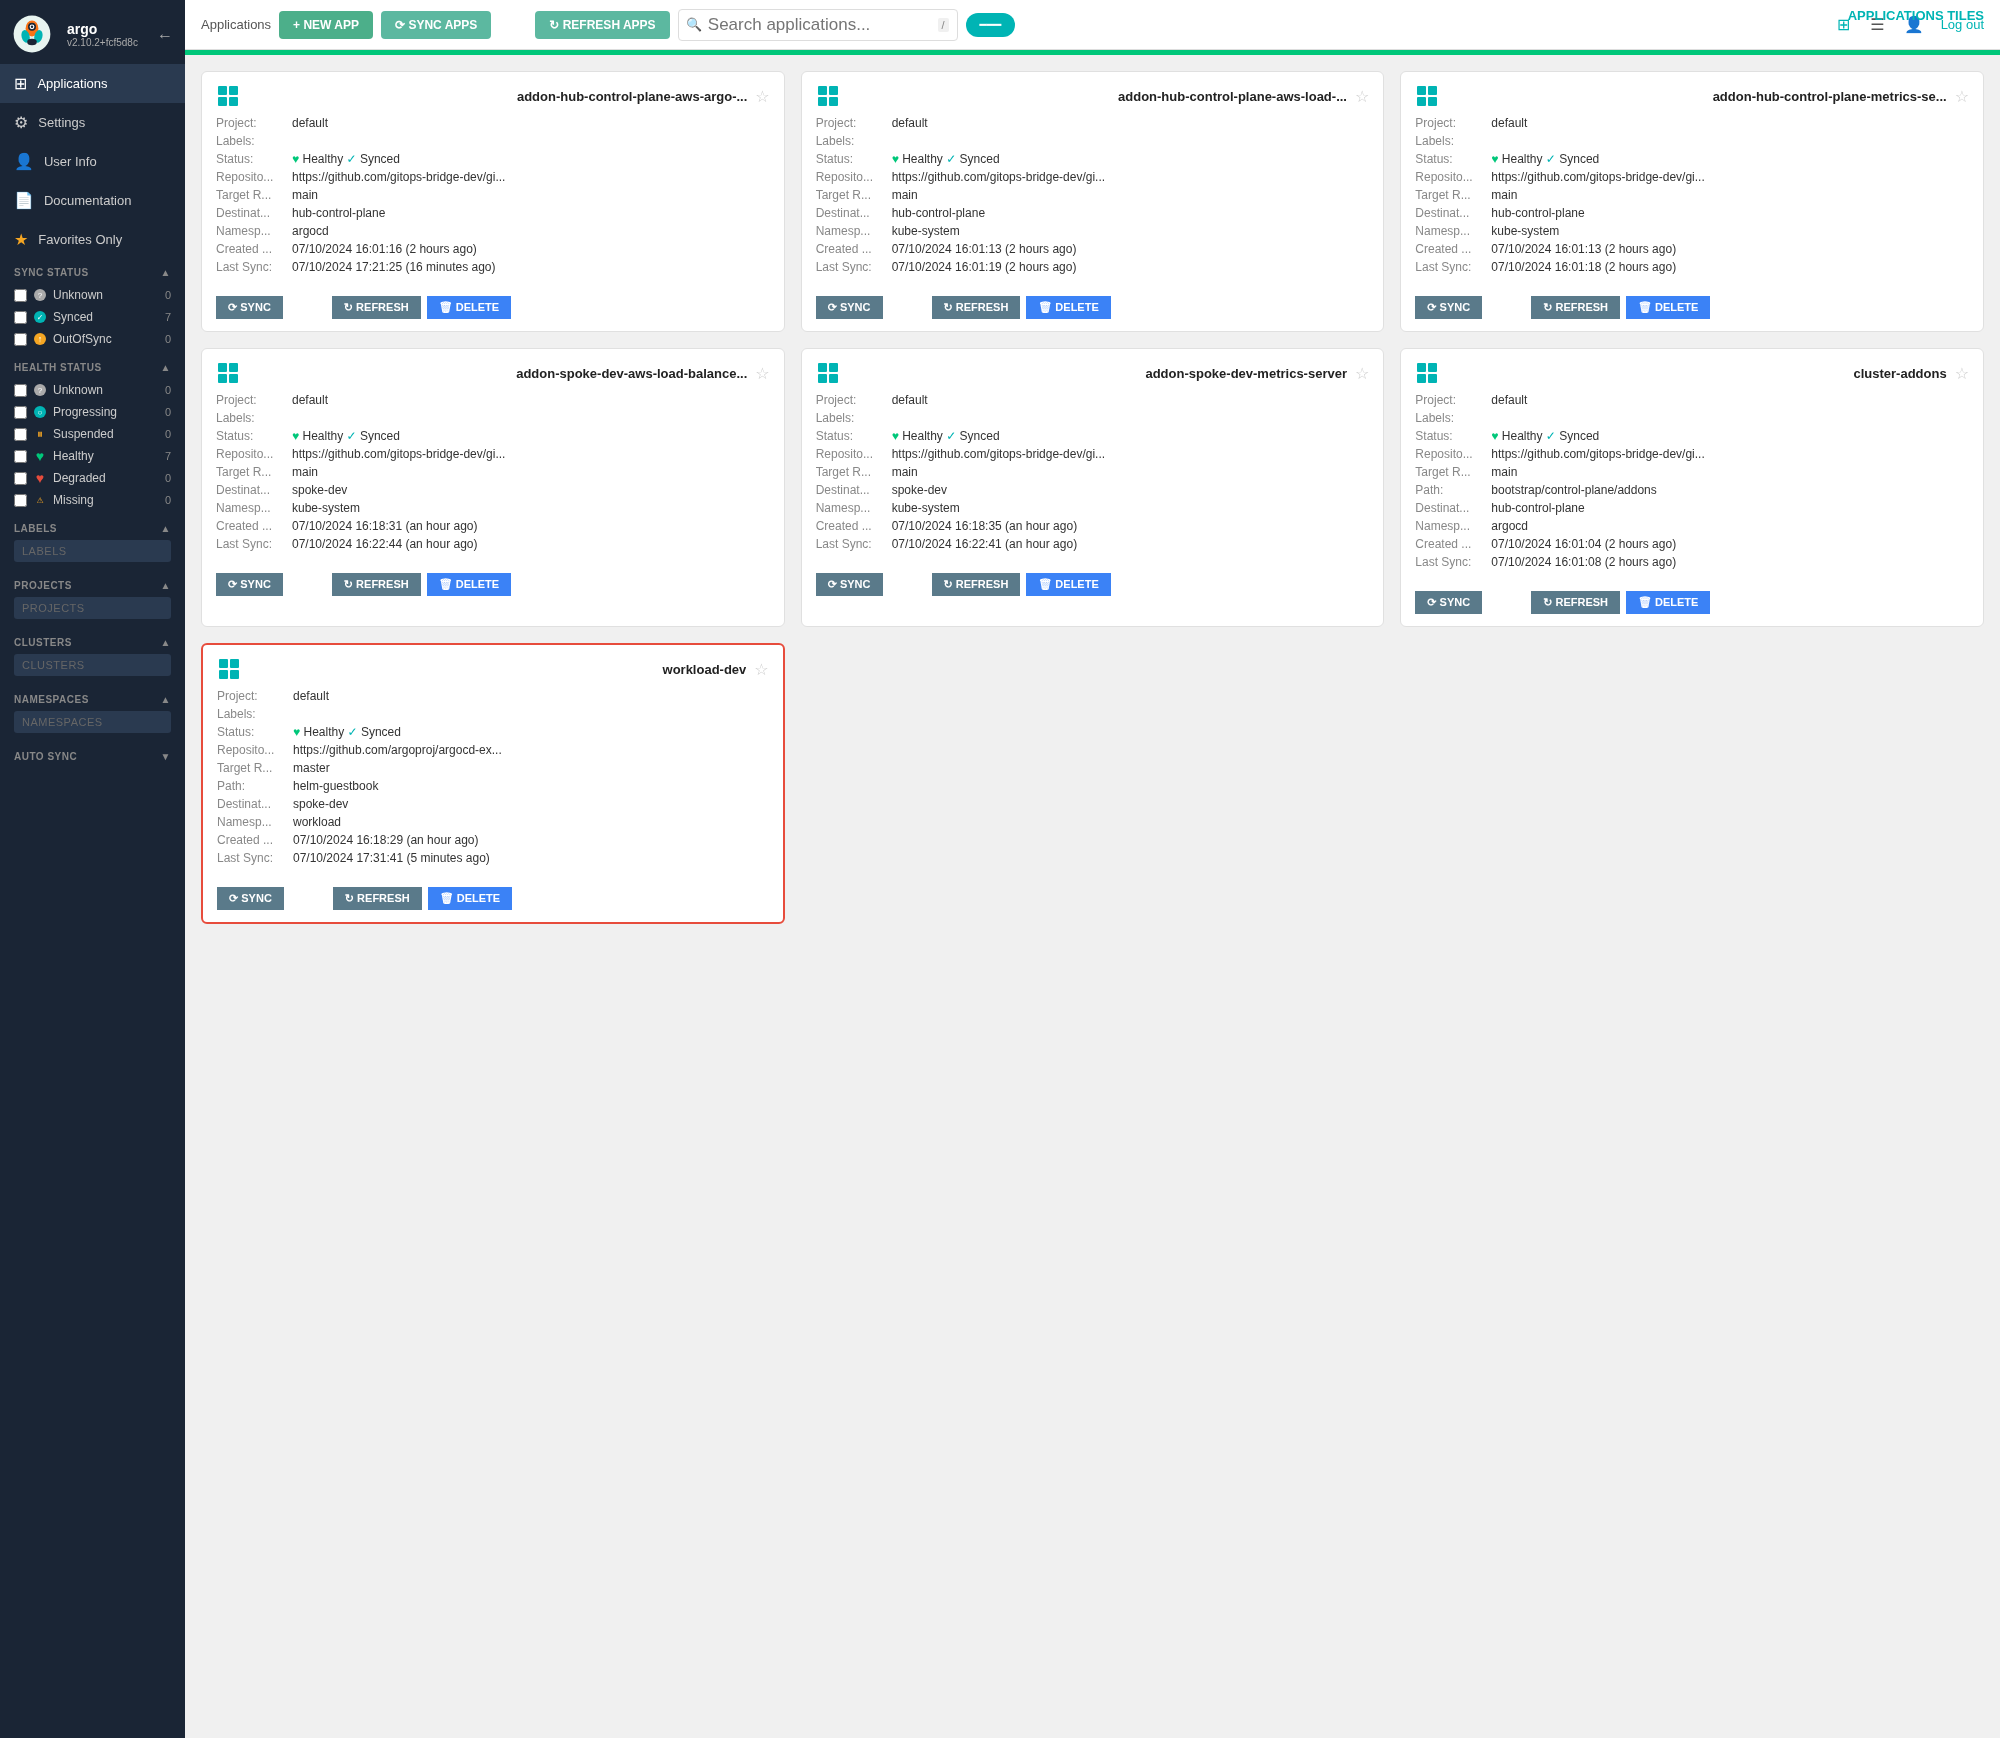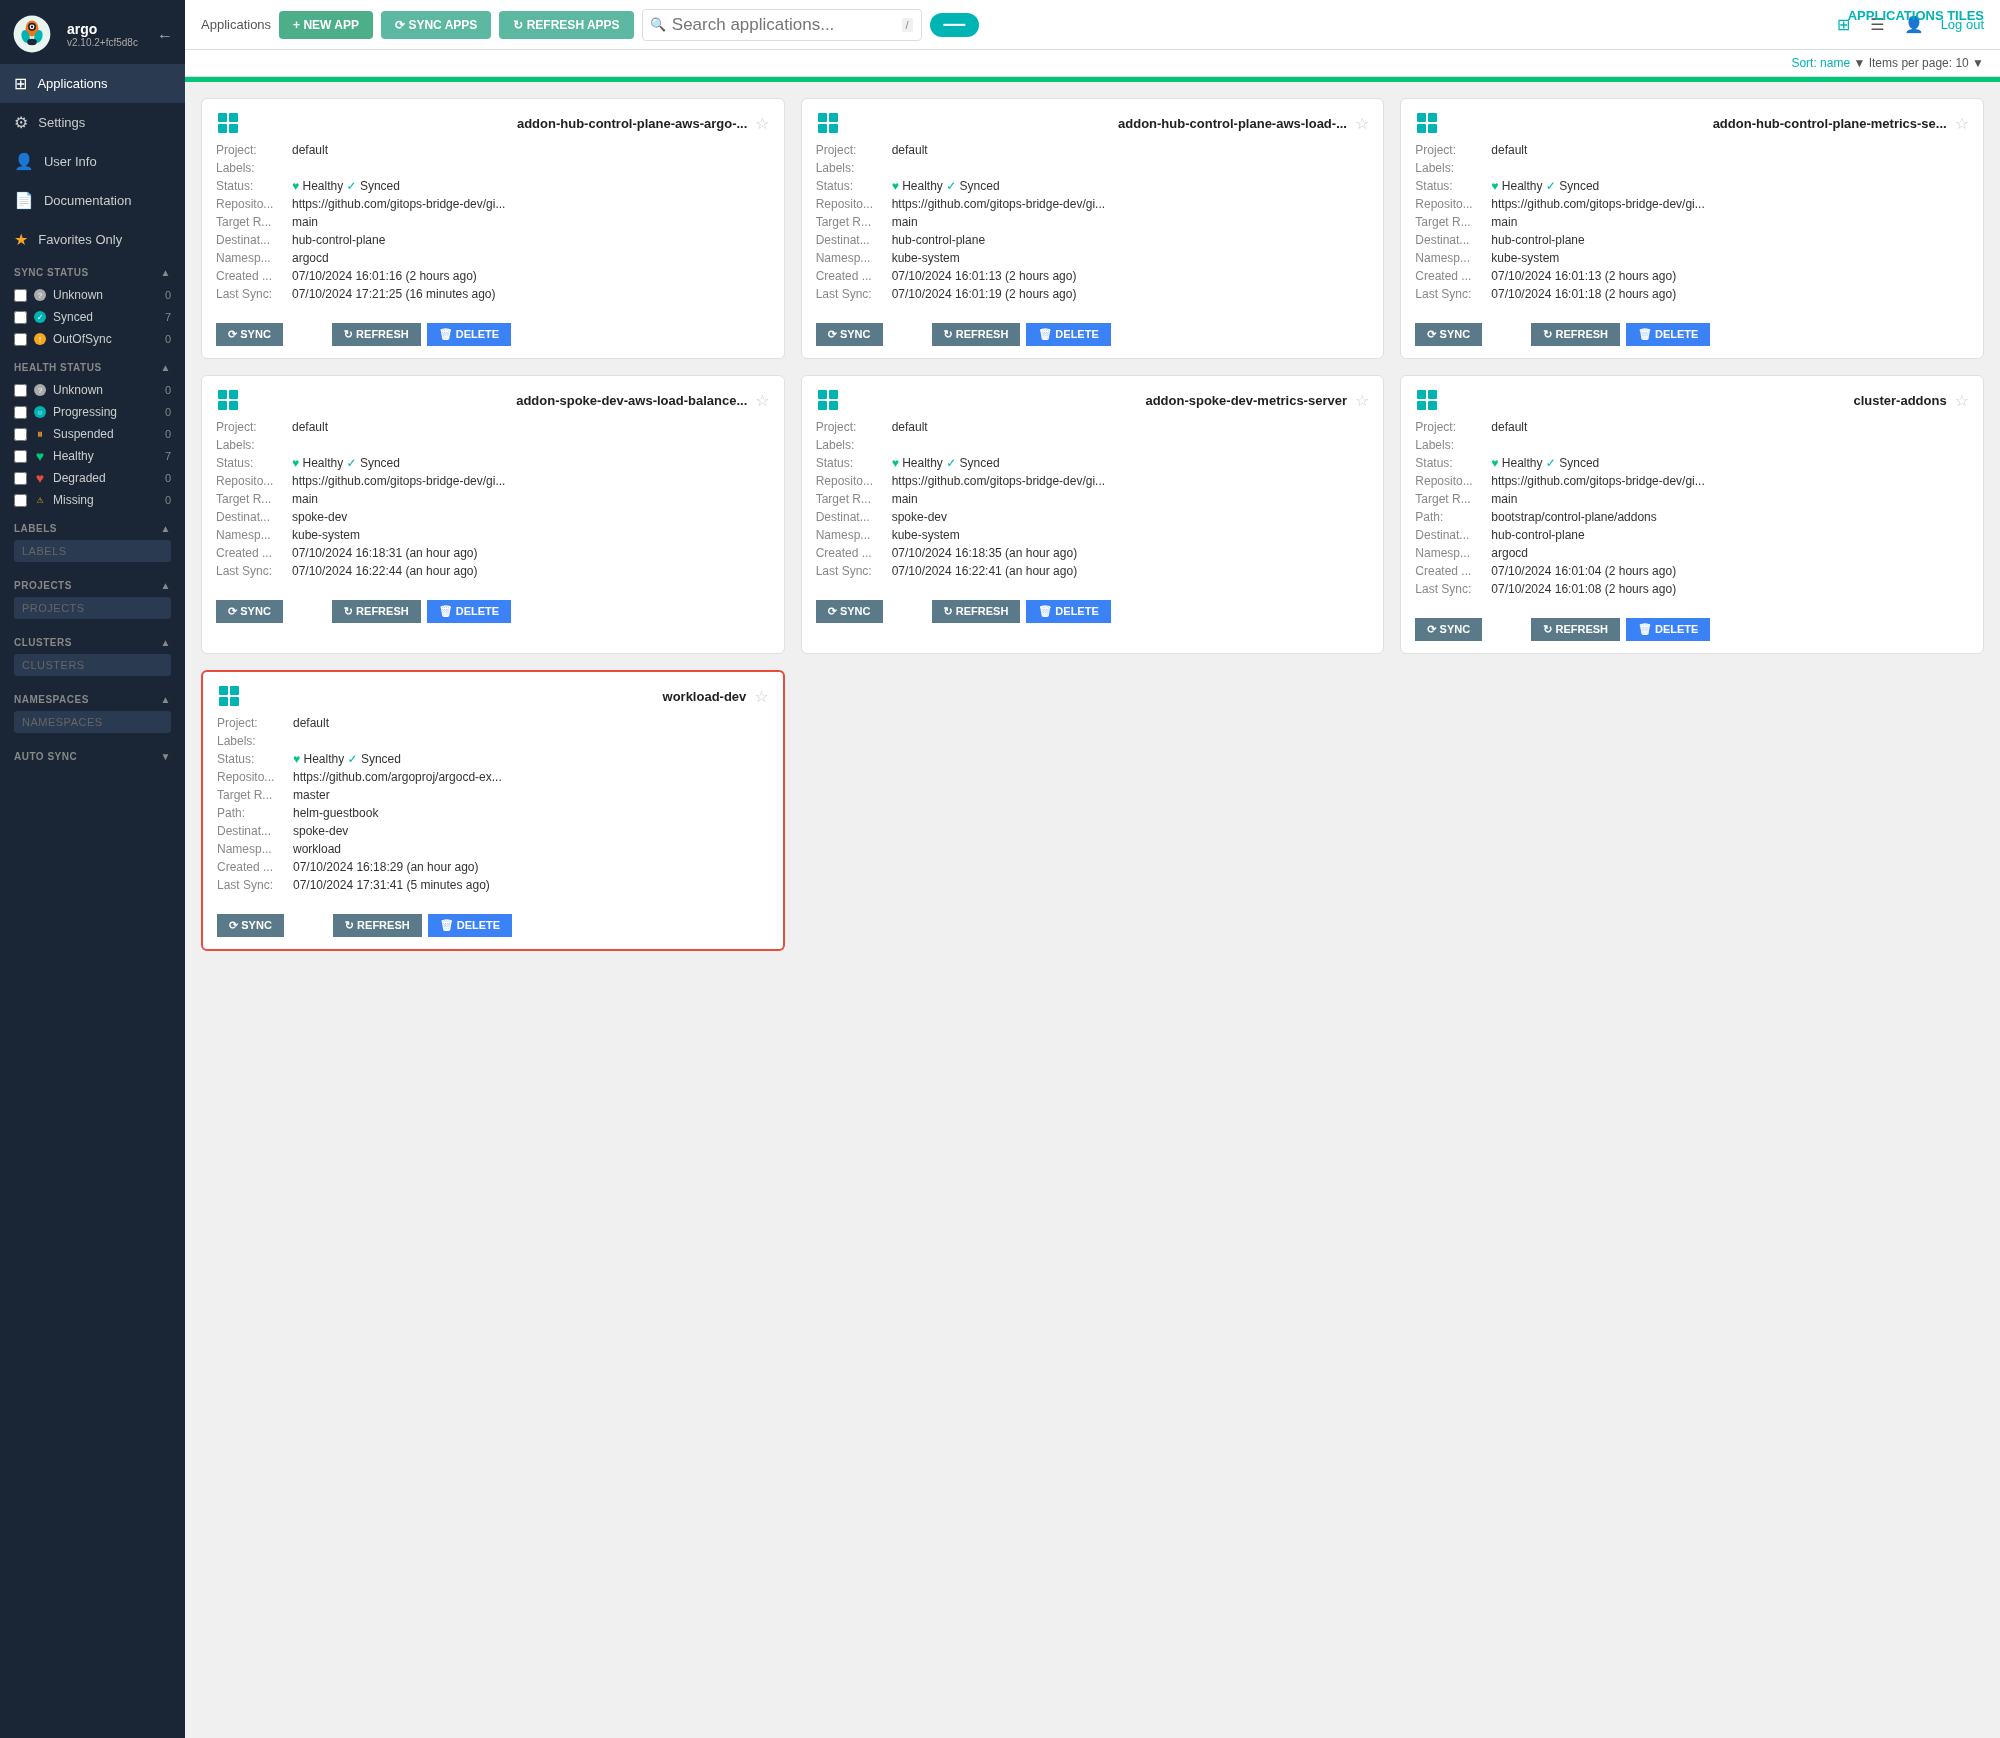--- a/index.html
+++ b/index.html
@@ -135,21 +135,21 @@
       gap: 5px;
       padding: 7px 14px;
       border-radius: 4px;
       border: none;
       cursor: pointer;
       font-size: 12px;
       font-weight: bold;
     }
     .btn-new { background: #4caf8a; color: white; }
     .btn-sync { background: #5cb8a0; color: white; }
-    .btn-refresh { background: #5cb8a0; color: white; }
+    .btn-refresh { background: #5cb8a0; color: white; margin-left: 36px; }
 
     .search-box {
       display: flex;
       align-items: center;
       border: 1px solid #ddd;
       border-radius: 4px;
       padding: 5px 8px;
       gap: 5px;
       flex: 1;
       max-width: 280px;
@@ -480,28 +480,20 @@
       <span class="view-icon active">⊞</span>
       <span class="view-icon">☰</span>
       <span class="view-icon">👤</span>
     </div>
 
     <span class="logout-link">Log out</span>
 
     <span class="app-title-right" style="position:absolute;right:16px;top:8px;font-size:13px;">APPLICATIONS TILES</span>
   </div>
 
-  <div class="sort-bar">
-    <span>
-      <a>Sort: name</a>
-      <span> ▼ </span>
-      <span>Items per page: 10</span>
-      <span> ▼</span>
-    </span>
-  </div>
 
   <div class="green-bar"></div>
 
   <div class="cards-area">
     <div class="cards-grid" id="cards-grid">
     <div class="app-card">
     <div class="card-header">
       <svg class="app-icon" viewBox="0 0 24 24">
         <rect x="2" y="2" width="9" height="9" rx="1" fill="#00b4b4"></rect>
         <rect x="13" y="2" width="9" height="9" rx="1" fill="#00b4b4"></rect>

